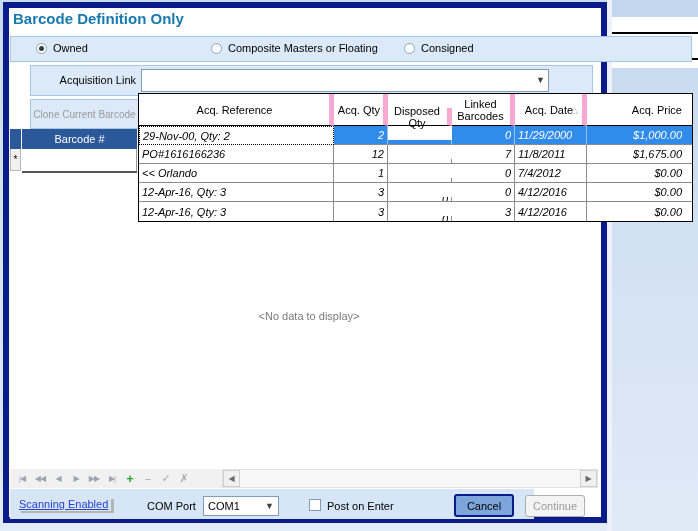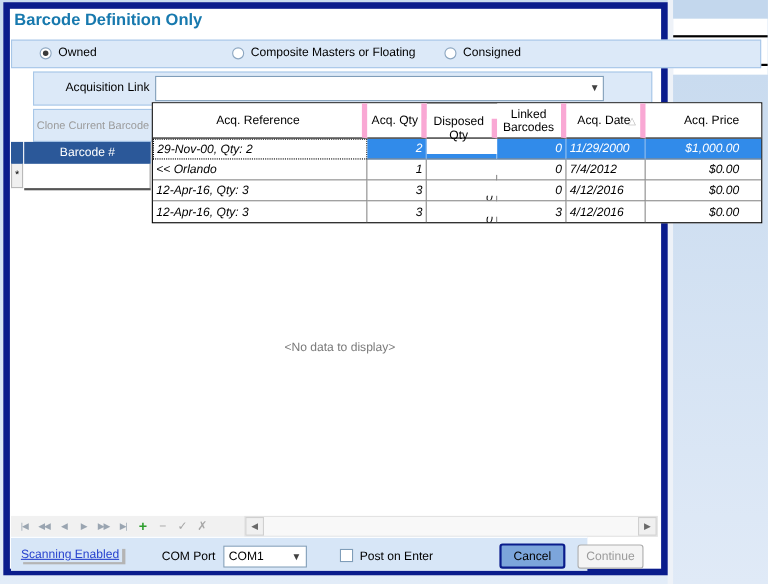--- a/index.html
+++ b/index.html
@@ -75,21 +75,21 @@
   .g-row { display:flex; height:19px;font-style:italic; }
   .g-cell { border-right:1px solid #8a8a8a; border-bottom:1px solid #8a8a8a;
             display:flex; align-items:center; overflow:hidden; white-space:nowrap; }
   .g-cell:last-child { border-right:none; }
   .g-row:last-child .g-cell { border-bottom:none; }
   .c-ref   { width:195px; padding-left:3px; }
   .c-qty   { width:54px;  justify-content:flex-end; padding-right:3px; }
   .c-disp  { width:64px;  justify-content:flex-end; padding-right:3px;margin-top:14px; }
   .c-link  { width:63px;  justify-content:flex-end; padding-right:3px; }
   .c-date  { width:72px;  padding-left:3px; }
-  .c-price { width:105px; justify-content:flex-end; padding-right:20px; }
+  .c-price { width:105px; justify-content:flex-end; padding-right:10px; }
   .g-row.sel .g-cell { background:#318bea; color:#fff; border-right-color:#9cc3ee; border-bottom-color:#8a8a8a; }
   .g-row.sel .g-cell.focuscell { background:#fff; color:#000; border:1px dotted #000; border-right:1px dotted #000; }
   .sort-ico { position:absolute; right:4px; top:10px; font-size:9px; color:#b0b0b0; }
 
   .no-data { position:absolute; left:150px; top:302px; width:300px; text-align:center; color:#7a7a7a; }
 
   
   .nav-strip { position:absolute; left:1px; top:461px; width:212px; height:19px; background:#f1f1f1;
                display:flex; align-items:center; padding-left:4px; gap:2px; }
   .nav-btn { width:16px; height:15px; display:flex; align-items:center; justify-content:center;
@@ -224,20 +224,28 @@
         <div id="acq-grid-body">
             <div class="g-row sel">
               <div class="g-cell c-ref focuscell">29-Nov-00, Qty: 2</div>
               <div class="g-cell c-qty">2</div>
               <div class="g-cell c-disp"></div>
               <div class="g-cell c-link">0</div>
               <div class="g-cell c-date">11/29/2000</div>
               <div class="g-cell c-price">$1,000.00</div>
             </div>
             <div class="g-row">
+              <div class="g-cell c-ref">PO#1616166236</div>
+              <div class="g-cell c-qty">12</div>
+              <div class="g-cell c-disp"></div>
+              <div class="g-cell c-link">7</div>
+              <div class="g-cell c-date">11/8/2011</div>
+              <div class="g-cell c-price">$1,675.00</div>
+            </div>
+            <div class="g-row">
               <div class="g-cell c-ref">&lt;&lt; Orlando</div>
               <div class="g-cell c-qty">1</div>
               <div class="g-cell c-disp"></div>
               <div class="g-cell c-link">0</div>
               <div class="g-cell c-date">7/4/2012</div>
               <div class="g-cell c-price">$0.00</div>
             </div>
             <div class="g-row">
               <div class="g-cell c-ref">12-Apr-16, Qty: 3</div>
               <div class="g-cell c-qty">3</div>

